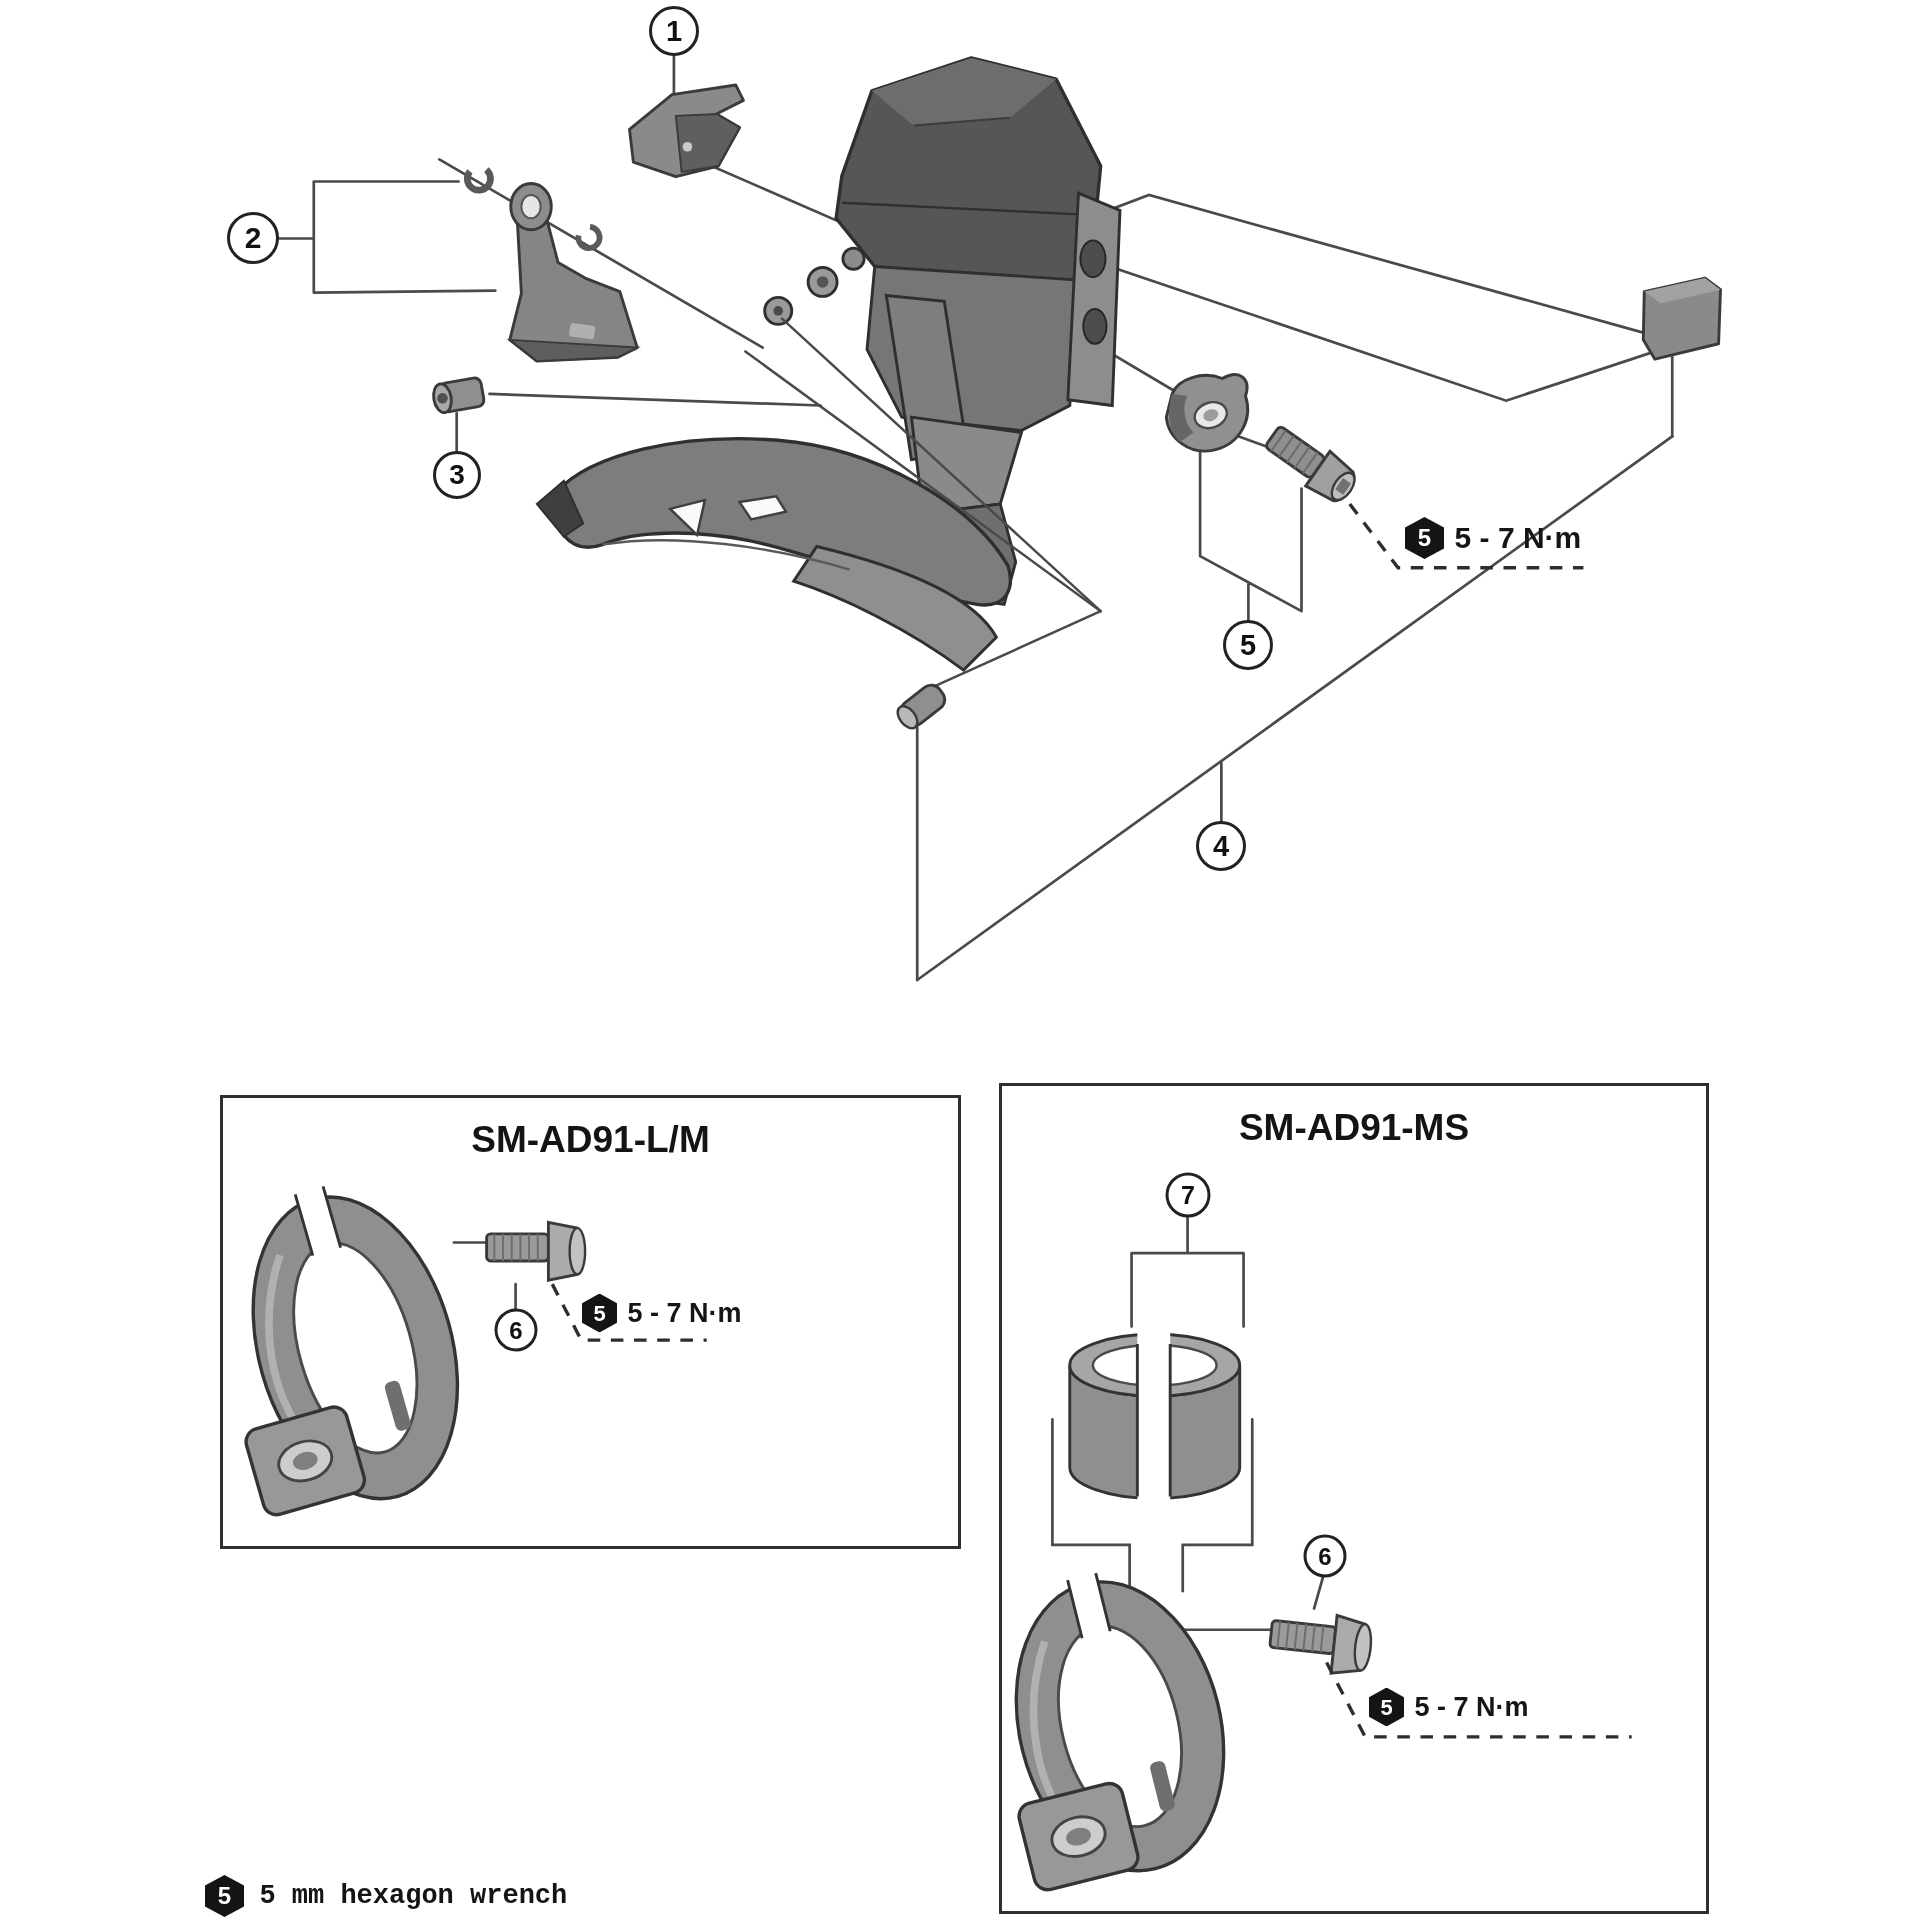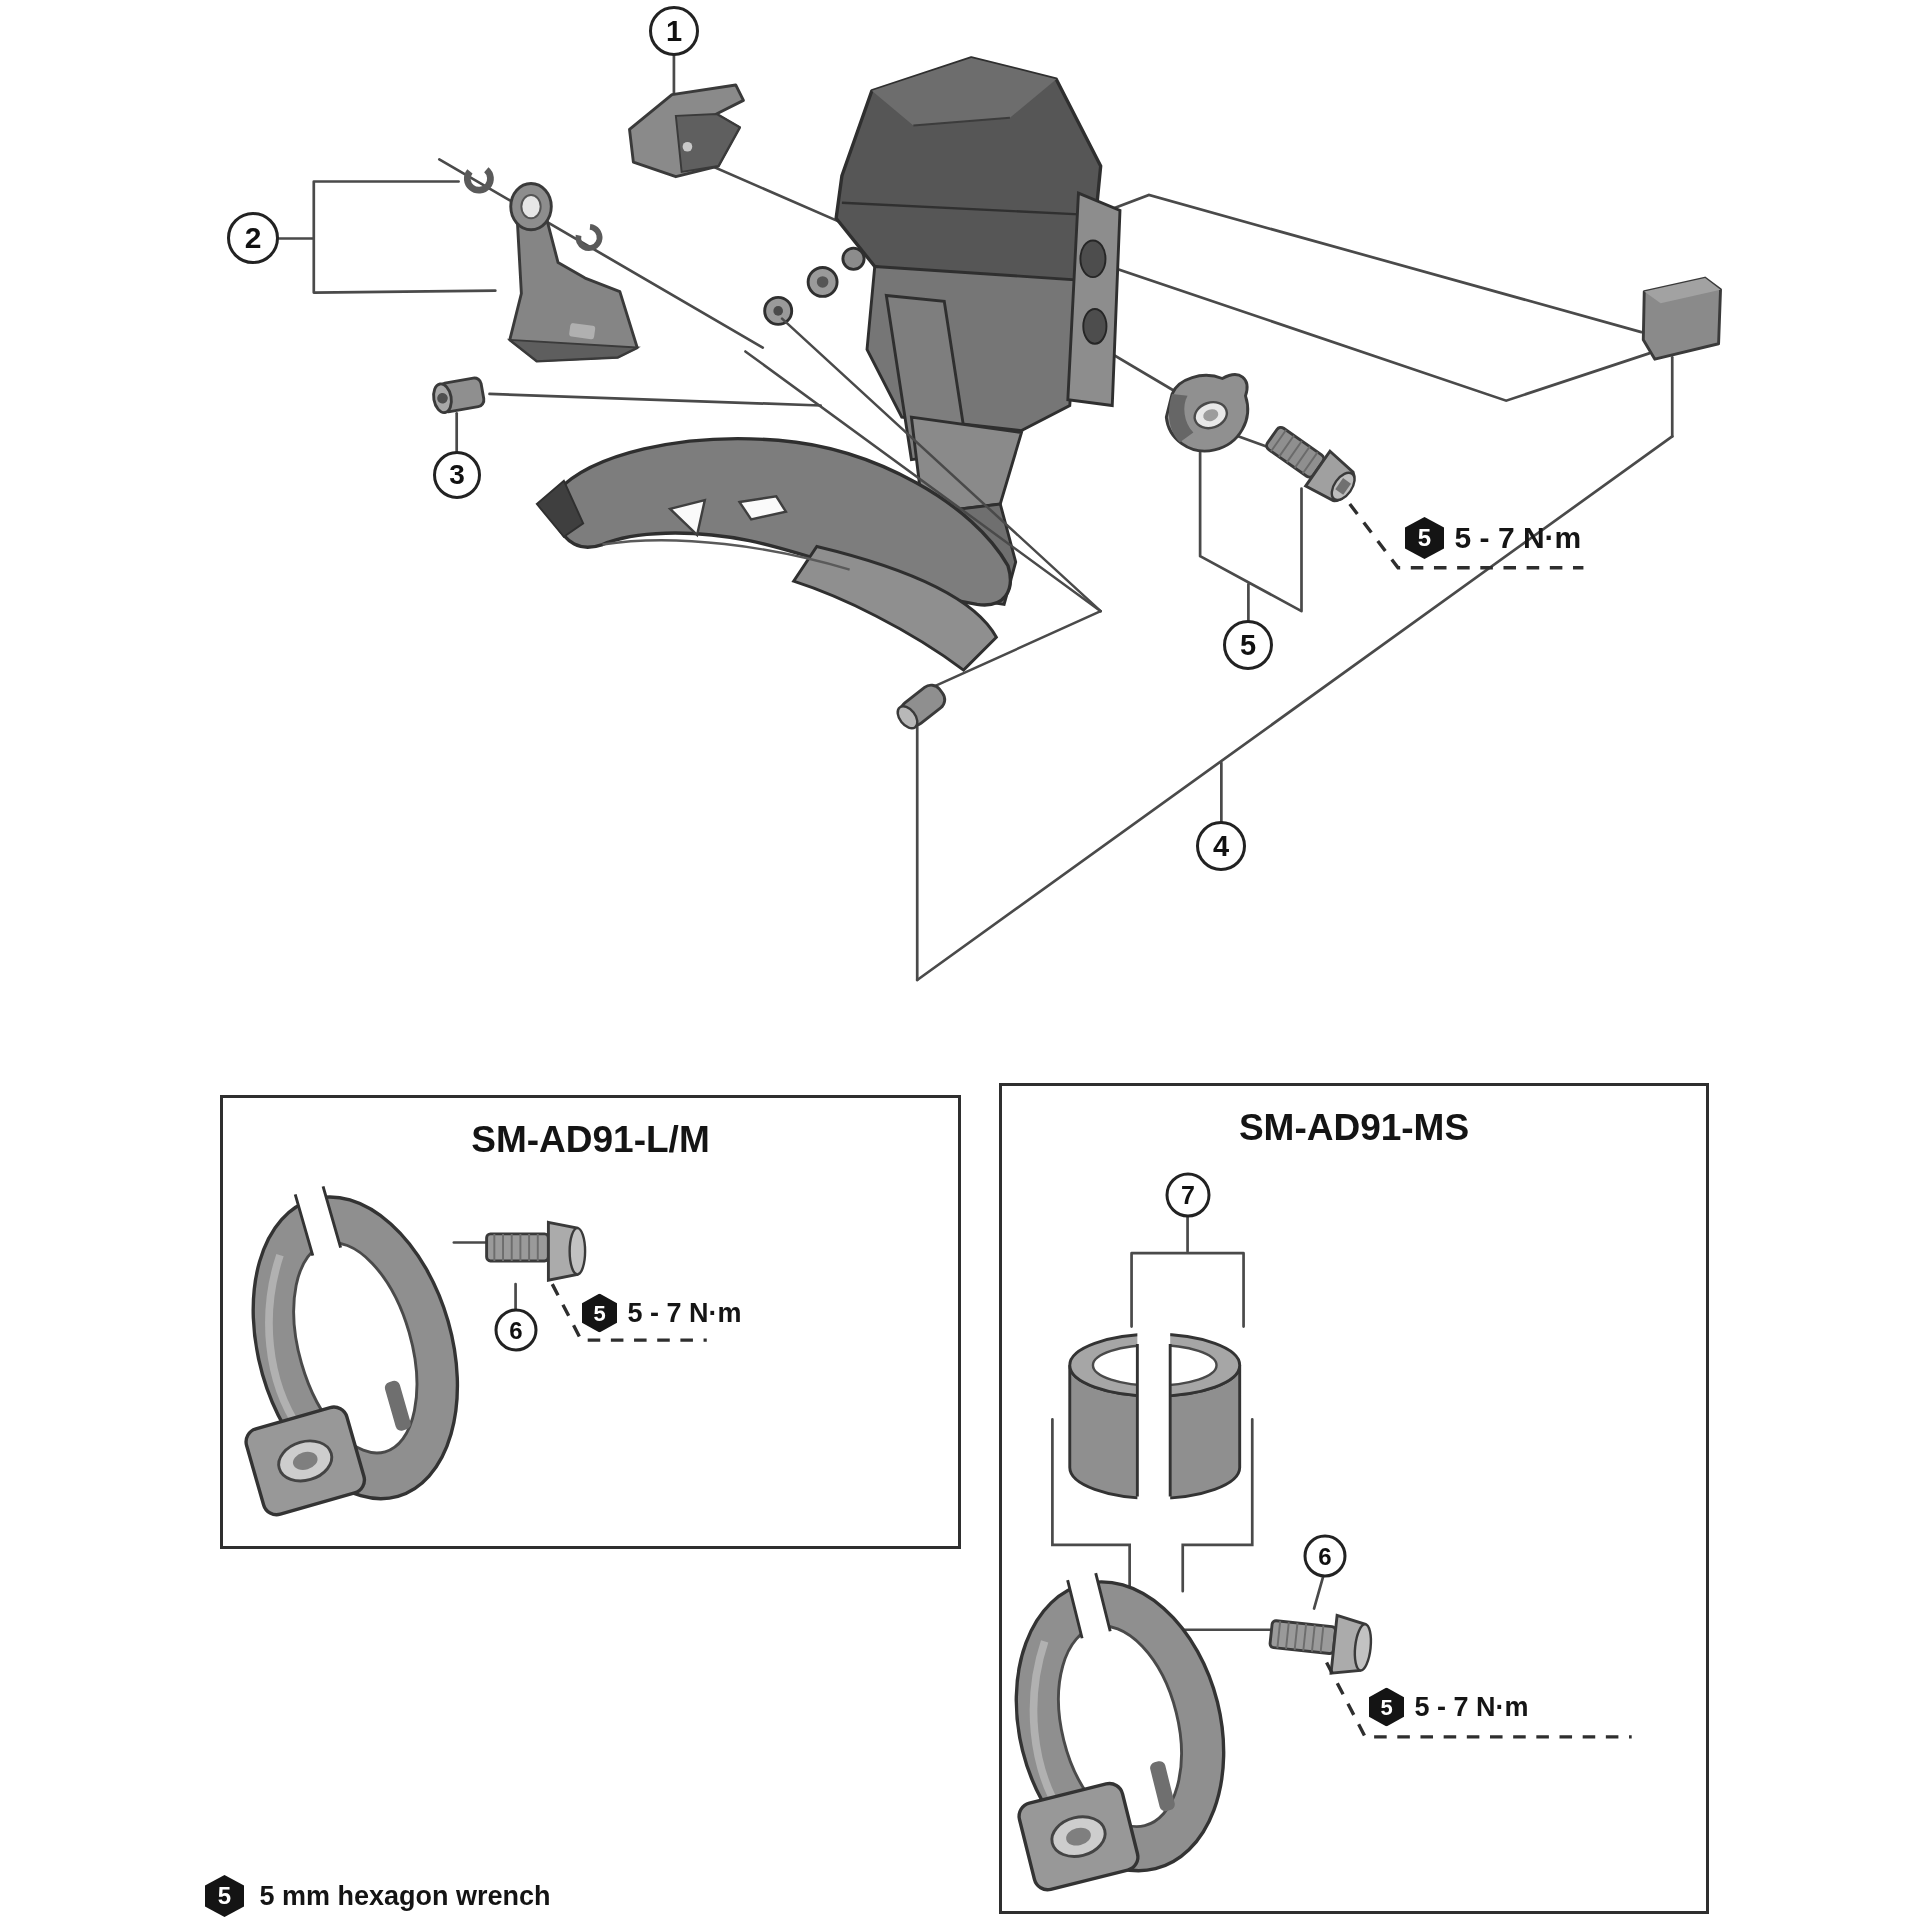--- a/index.html
+++ b/index.html
@@ -11,21 +11,21 @@
          font-weight:bold;color:#111;line-height:1;z-index:5;}
   .torque{position:absolute;display:flex;align-items:center;gap:10.6px;font-weight:bold;
           color:#151515;transform:translateY(-50%);z-index:5;white-space:nowrap;}
   .hex{clip-path:polygon(50% 0,100% 25%,100% 75%,50% 100%,0 75%,0 25%);background:#141414;
        color:#fff;display:flex;align-items:center;justify-content:center;font-weight:bold;
        flex:0 0 auto;line-height:1;}
   .panel{position:absolute;border:3.9px solid #2f2f2f;box-sizing:border-box;background:transparent;z-index:2;}
   .panel-title{position:absolute;top:21px;left:0;right:0;text-align:center;font-weight:bold;
                font-size:37px;color:#141414;}
   .footnote{position:absolute;display:flex;align-items:center;transform:translateY(-50%);z-index:5;}
-  .footnote .txt{font-weight:bold;font-size:27px;margin-left:15.4px;color:#141414;white-space:nowrap;}
+  .footnote .txt{font-weight:bold;font-size:27px;margin-left:15.4px;color:#141414;white-space:nowrap;font-family:Liberation Mono, monospace;}
 </style>
 </head>
 <body>
 
 <div class="page">
 
   <svg class="art" viewBox="0 0 2000 2000">
 
     <g fill="none" stroke="#4a4a4a" stroke-width="2.8" stroke-linecap="round">
       <path d="M698,55 L698,97"></path>

